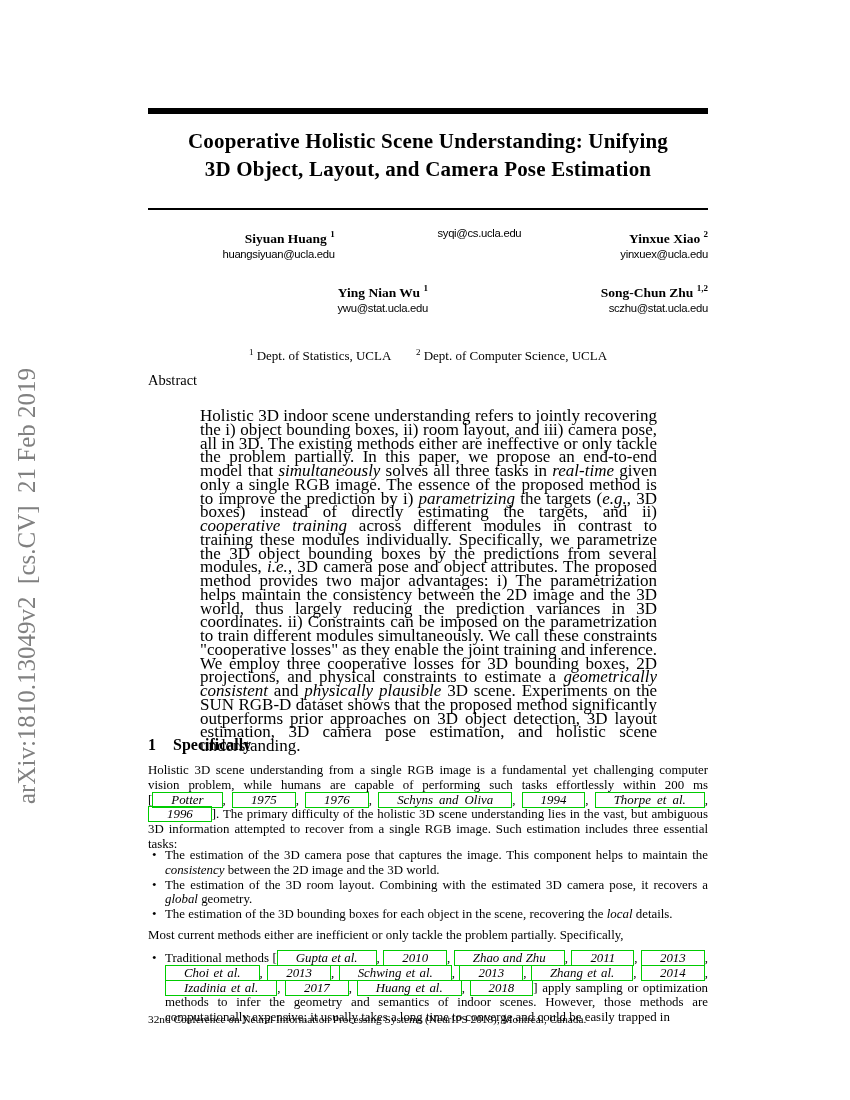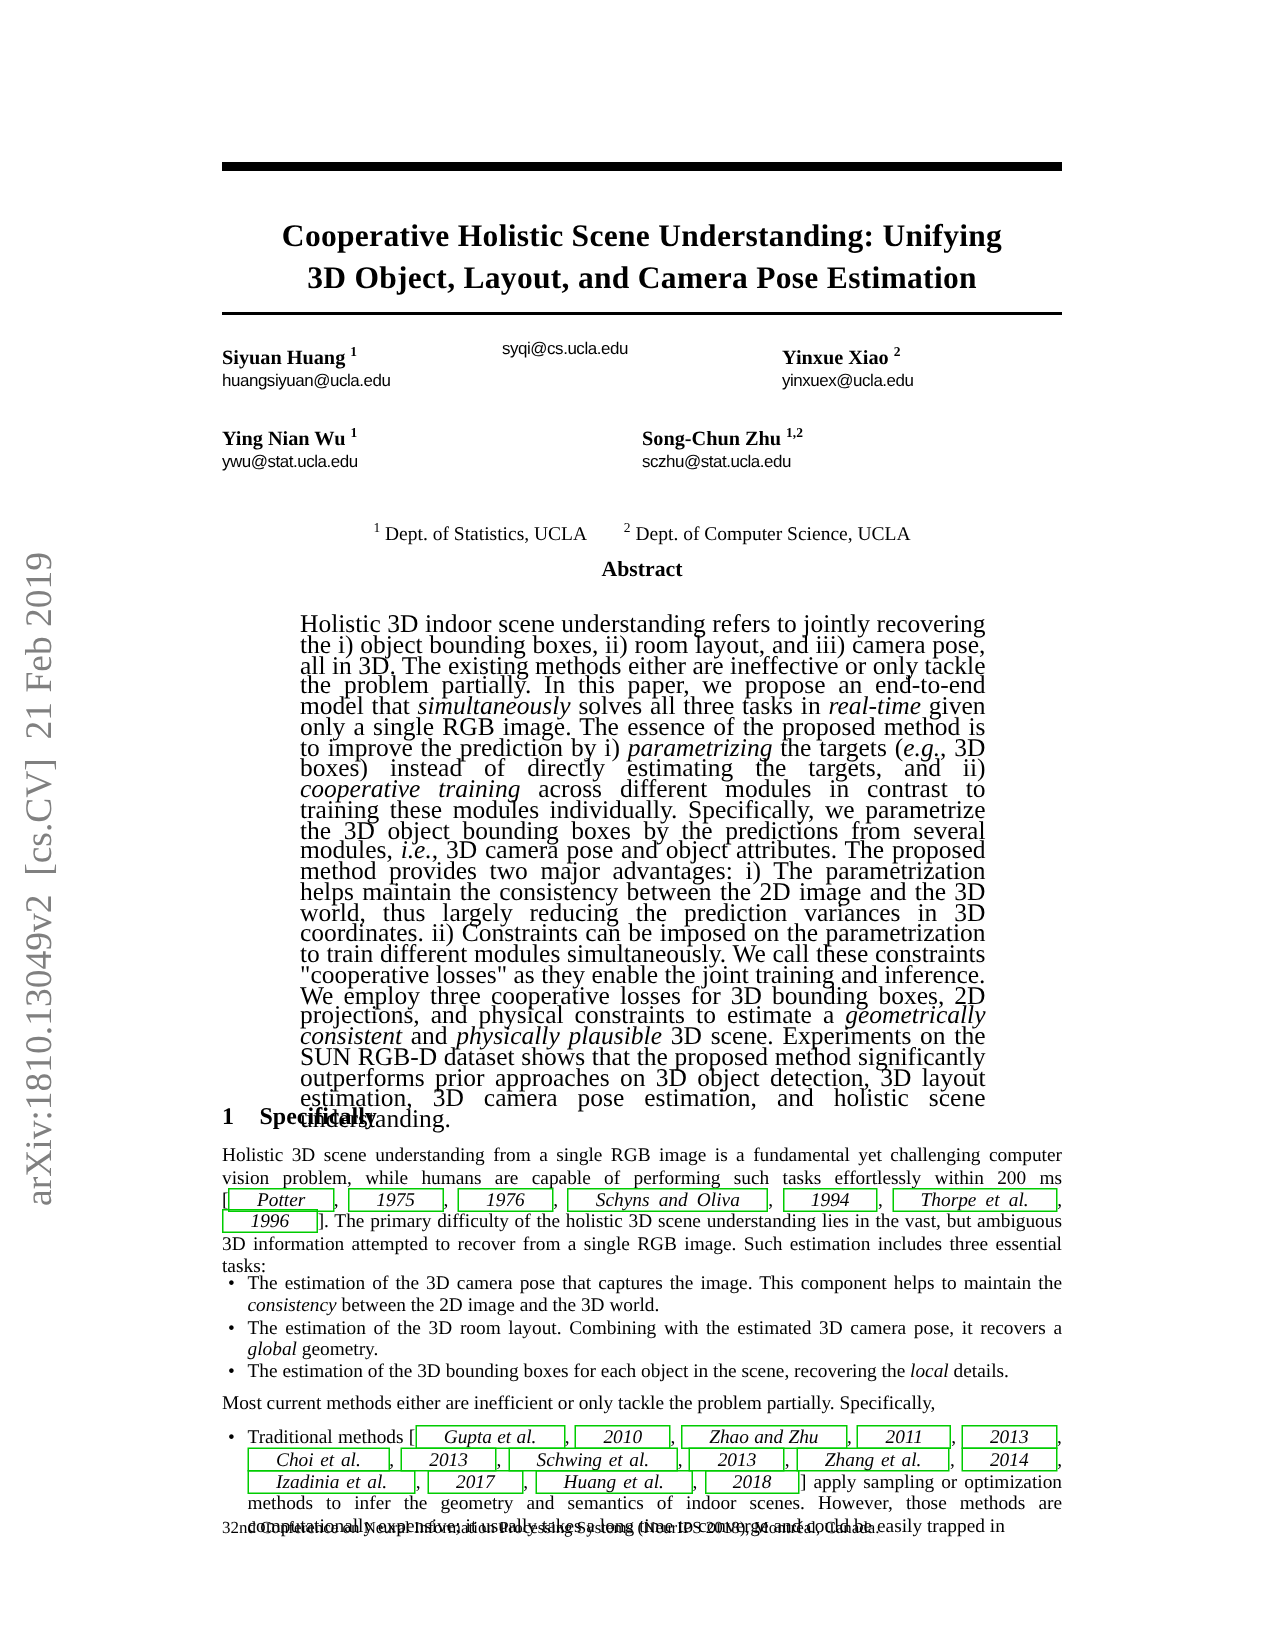--- a/index.html
+++ b/index.html
@@ -25,39 +25,38 @@
   }
   .col { position: absolute; left: 148px; width: 560px; }
   .topbar { top: 108px; height: 6px; background: var(--rule, #000); }
   .title {
     top: 127px;
     text-align: center;
     font-weight: bold;
     font-size: 21px;
     line-height: 28px;
     letter-spacing: 0.2px;
-    margin-top: 16px;
   }
   .midrule { top: 208px; height: 2px; background: var(--rule, #000); }
   .authors-row { display: flex; justify-content: space-between; }
   .row1 { top: 226px; }
   .row2 { top: 280px; }
-  .author { flex: 1; text-align: left; }
+  .author { flex: 1; text-align: right; }
   .author .name { font-weight: bold; font-size: 13.5px; line-height: 16px; }
   .author .name sup, .affils sup, .sec-head sup { font-size: 9px; }
   .author .email {
     font-family: Liberation Sans, sans-serif;
     font-size: 11.3px; line-height: 15px;
     letter-spacing: -0.3px;
   }
   .affils { top: 316px; text-align: center; font-size: 13px; margin-top: 31px; }
   .affils .affil + .affil { margin-left: 22px; }
   .abs-head {
-    top: 372px; text-align: center;
-    font-size: 14.5px; font-weight: bold;
+    top: 372px; 
+    font-size: 14.5px; font-weight: normal;
   }
   .abs-body {
     position: absolute;
     left: 200px; width: 457px; top: 409px;
     font-size: 17px; line-height: 13.75px;
     text-align: justify;
   }
   .sec-head { top: 736px; font-size: 16px; font-weight: bold; }
   .sec-head .sec-num { margin-right: 17px; }
   .intro-p {

